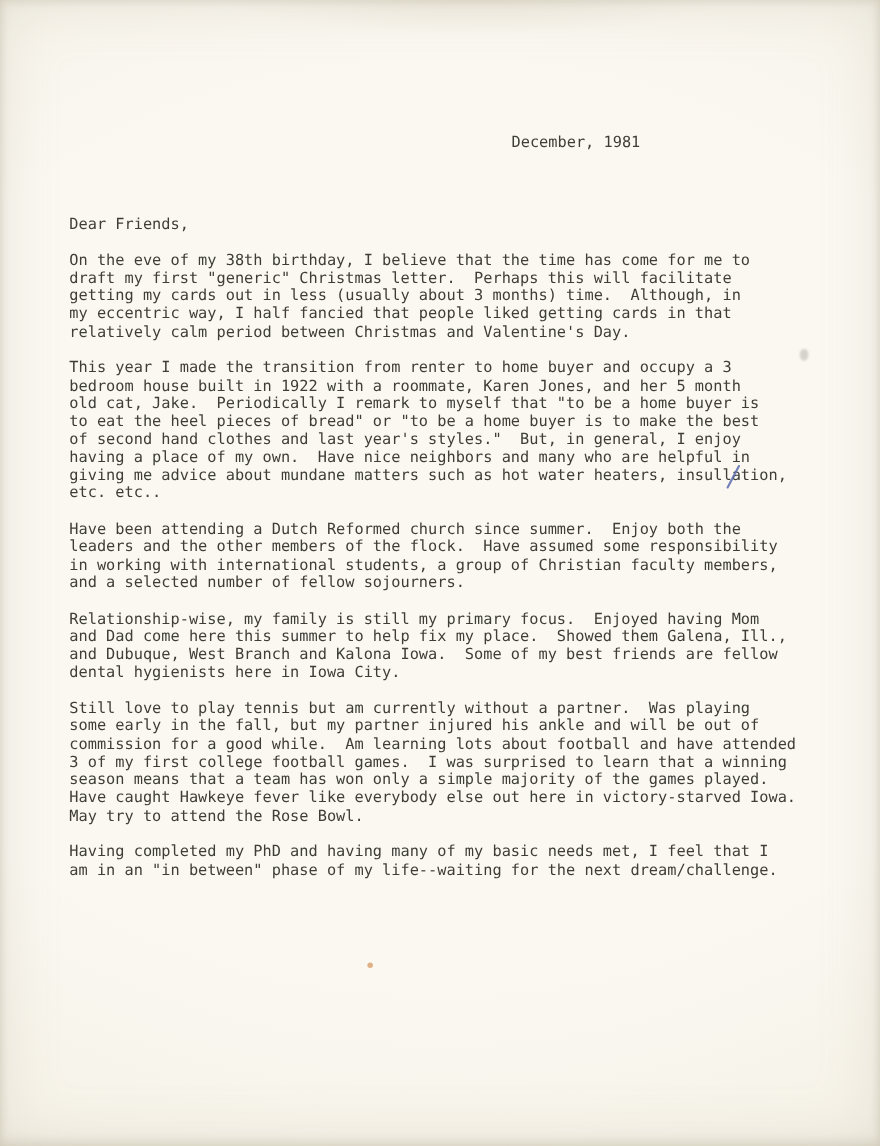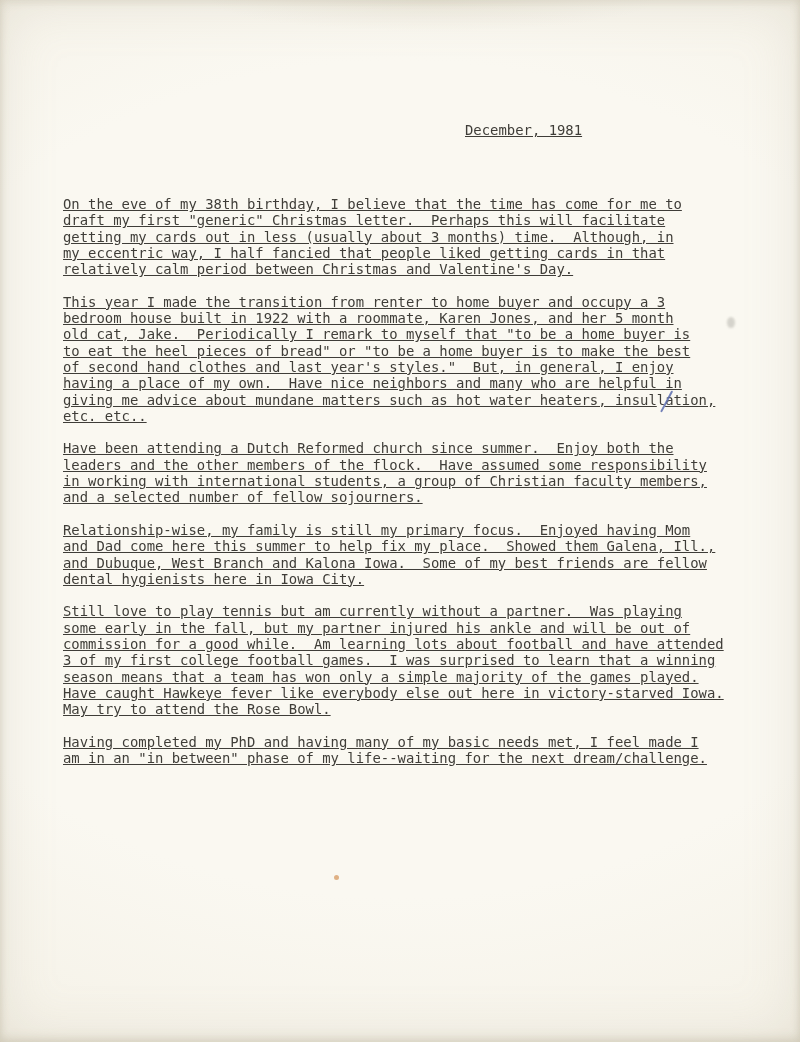--- a/index.html
+++ b/index.html
@@ -31,21 +31,20 @@
     left: 63px;
     top: 122px;
     width: 720px;
     font-size: 13.9px;
     line-height: 16.3px;
     letter-spacing: 0;
   }
   .line, .para {
     white-space: pre;
     margin: 0;
-    text-decoration: underline;
   }
   .date-line {
     margin-left: 402px;
     margin-bottom: 57.7px;
   }
   .salutation-line {
     margin-bottom: 16.3px;
   }
   .para {
     margin-bottom: 16.3px;
@@ -98,20 +97,21 @@
 </style>
 </head>
 <body>
 
 <div class="scan">
 
   <div class="page-content">
 
     <div class="line date-line">December, 1981</div>
 
+    <div class="line salutation-line">Dear Friends,</div>
 
     <div class="para">On the eve of my 38th birthday, I believe that the time has come for me to
 draft my first "generic" Christmas letter.  Perhaps this will facilitate
 getting my cards out in less (usually about 3 months) time.  Although, in
 my eccentric way, I half fancied that people liked getting cards in that
 relatively calm period between Christmas and Valentine's Day.</div>
 
     <div class="para"><span>This year I made the transition from renter to home buyer and occupy a 3
 bedroom house built in 1922 with a roommate, Karen Jones, and her 5 month
 old cat, Jake.  Periodically I remark to myself that "to be a home buyer is
@@ -133,21 +133,21 @@
 dental hygienists here in Iowa City.</div>
 
     <div class="para">Still love to play tennis but am currently without a partner.  Was playing
 some early in the fall, but my partner injured his ankle and will be out of
 commission for a good while.  Am learning lots about football and have attended
 3 of my first college football games.  I was surprised to learn that a winning
 season means that a team has won only a simple majority of the games played.
 Have caught Hawkeye fever like everybody else out here in victory-starved Iowa.
 May try to attend the Rose Bowl.</div>
 
-    <div class="para">Having completed my PhD and having many of my basic needs met, I feel made I
+    <div class="para">Having completed my PhD and having many of my basic needs met, I feel that I
 am in an "in between" phase of my life--waiting for the next dream/challenge.</div>
 
 
   </div>
 
   <div class="smudge"></div>
   <div class="speck"></div>
 
 </div>
 

